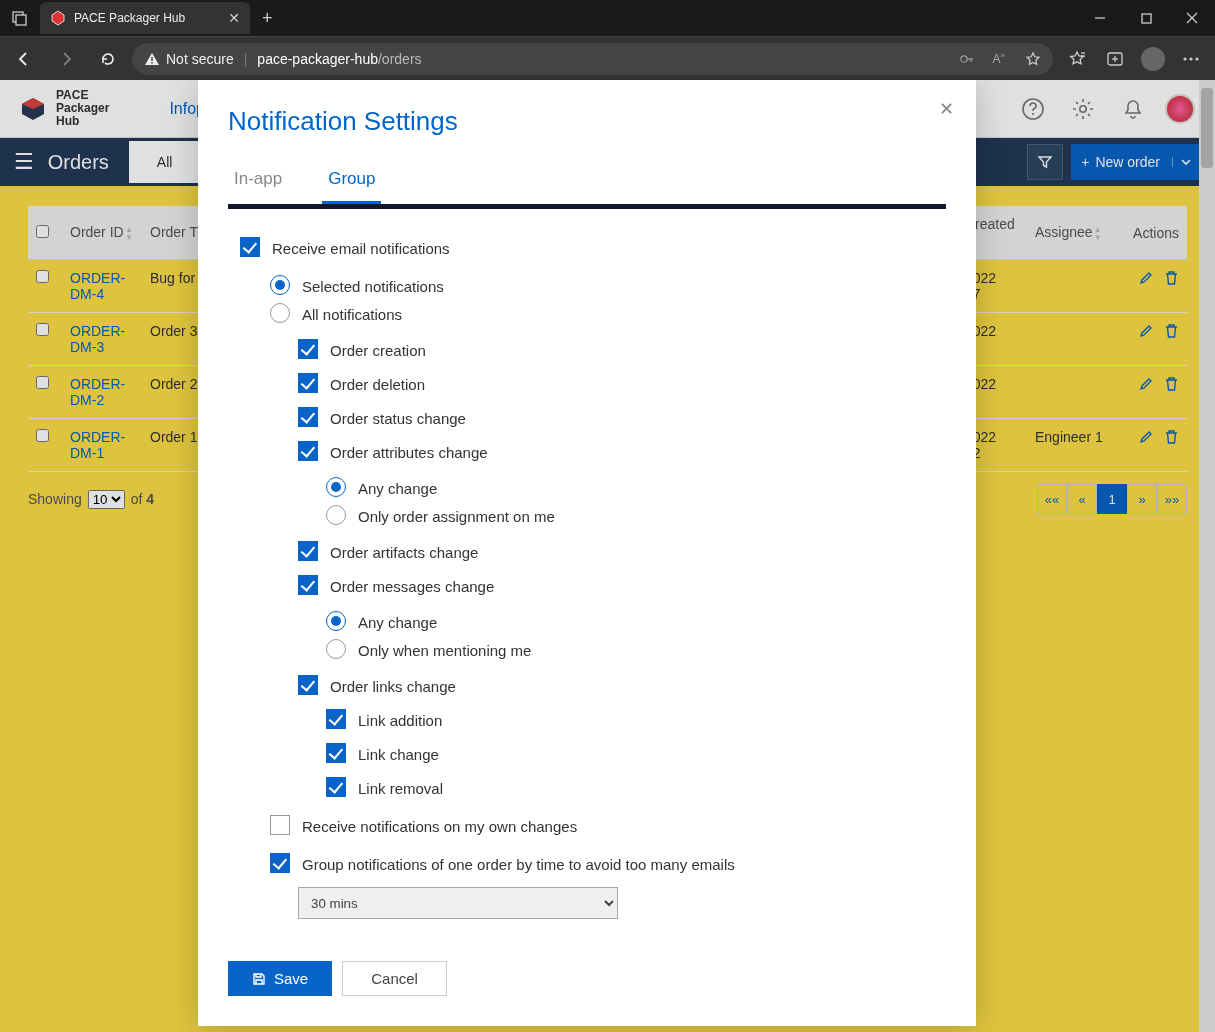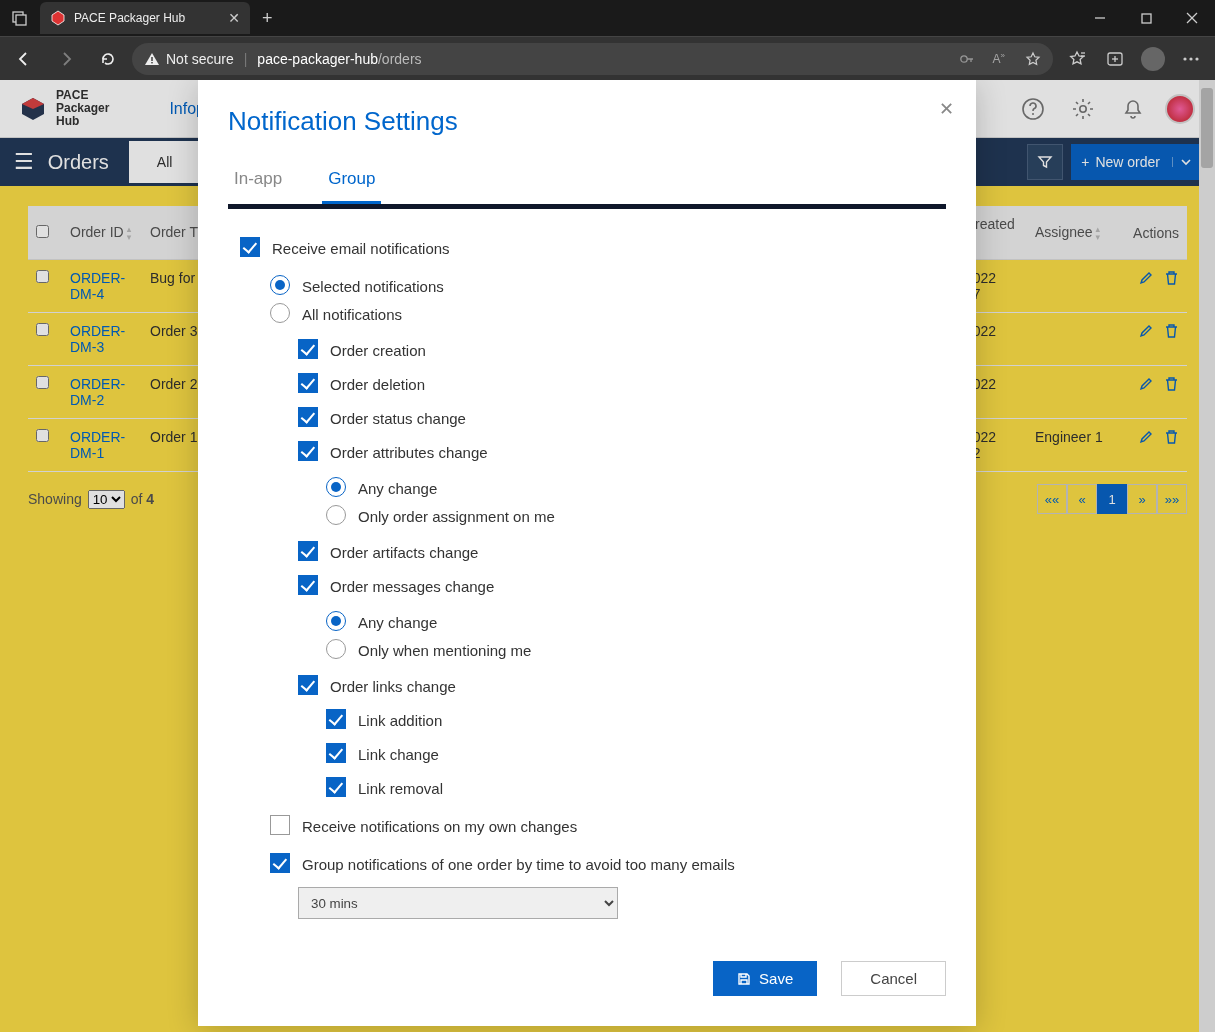--- a/index.html
+++ b/index.html
@@ -84,21 +84,21 @@
 .cbx.checked::after { content:""; width:6px; height:11px; border:solid #fff; border-width:0 2px 2px 0; transform: rotate(40deg) translate(-1px,-1px); }
 
 
 .rdo { width:20px; height:20px; border:1px solid #999; border-radius:50%; display:inline-flex; align-items:center; justify-content:center; flex-shrink:0; }
 .rdo.checked { border-color:#0864c6; }
 .rdo.checked::after { content:""; width:10px; height:10px; border-radius:50%; background:#0864c6; }
 
 .group-select { margin-top:6px; }
 .group-select select { width:320px; height:32px; border:1px solid #aaa; padding:0 8px; color:#444; }
 
-.modal-footer { display:flex; justify-content:flex-end; gap:24px; margin-top:38px; }
+.modal-footer { display:flex; gap:10px; margin-top:38px; }
 .btn-primary { background:#0864c6; color:#fff; border:none; padding:8px 24px; font-size:15px; display:flex; align-items:center; gap:8px; }
 .btn-secondary { background:#fff; color:#444; border:1px solid #ccc; padding:8px 28px; font-size:15px; }
 
 .scrollbar-fake { position:absolute; top:0; right:0; width:16px; bottom:0; background:#eaeaea; }
 .scrollbar-fake .thumb { position:absolute; left:2px; right:2px; top:8px; height:80px; background:#bbb; border-radius:3px; }
 
 svg { display:block; }
 </style>
 </head>
 <body>

